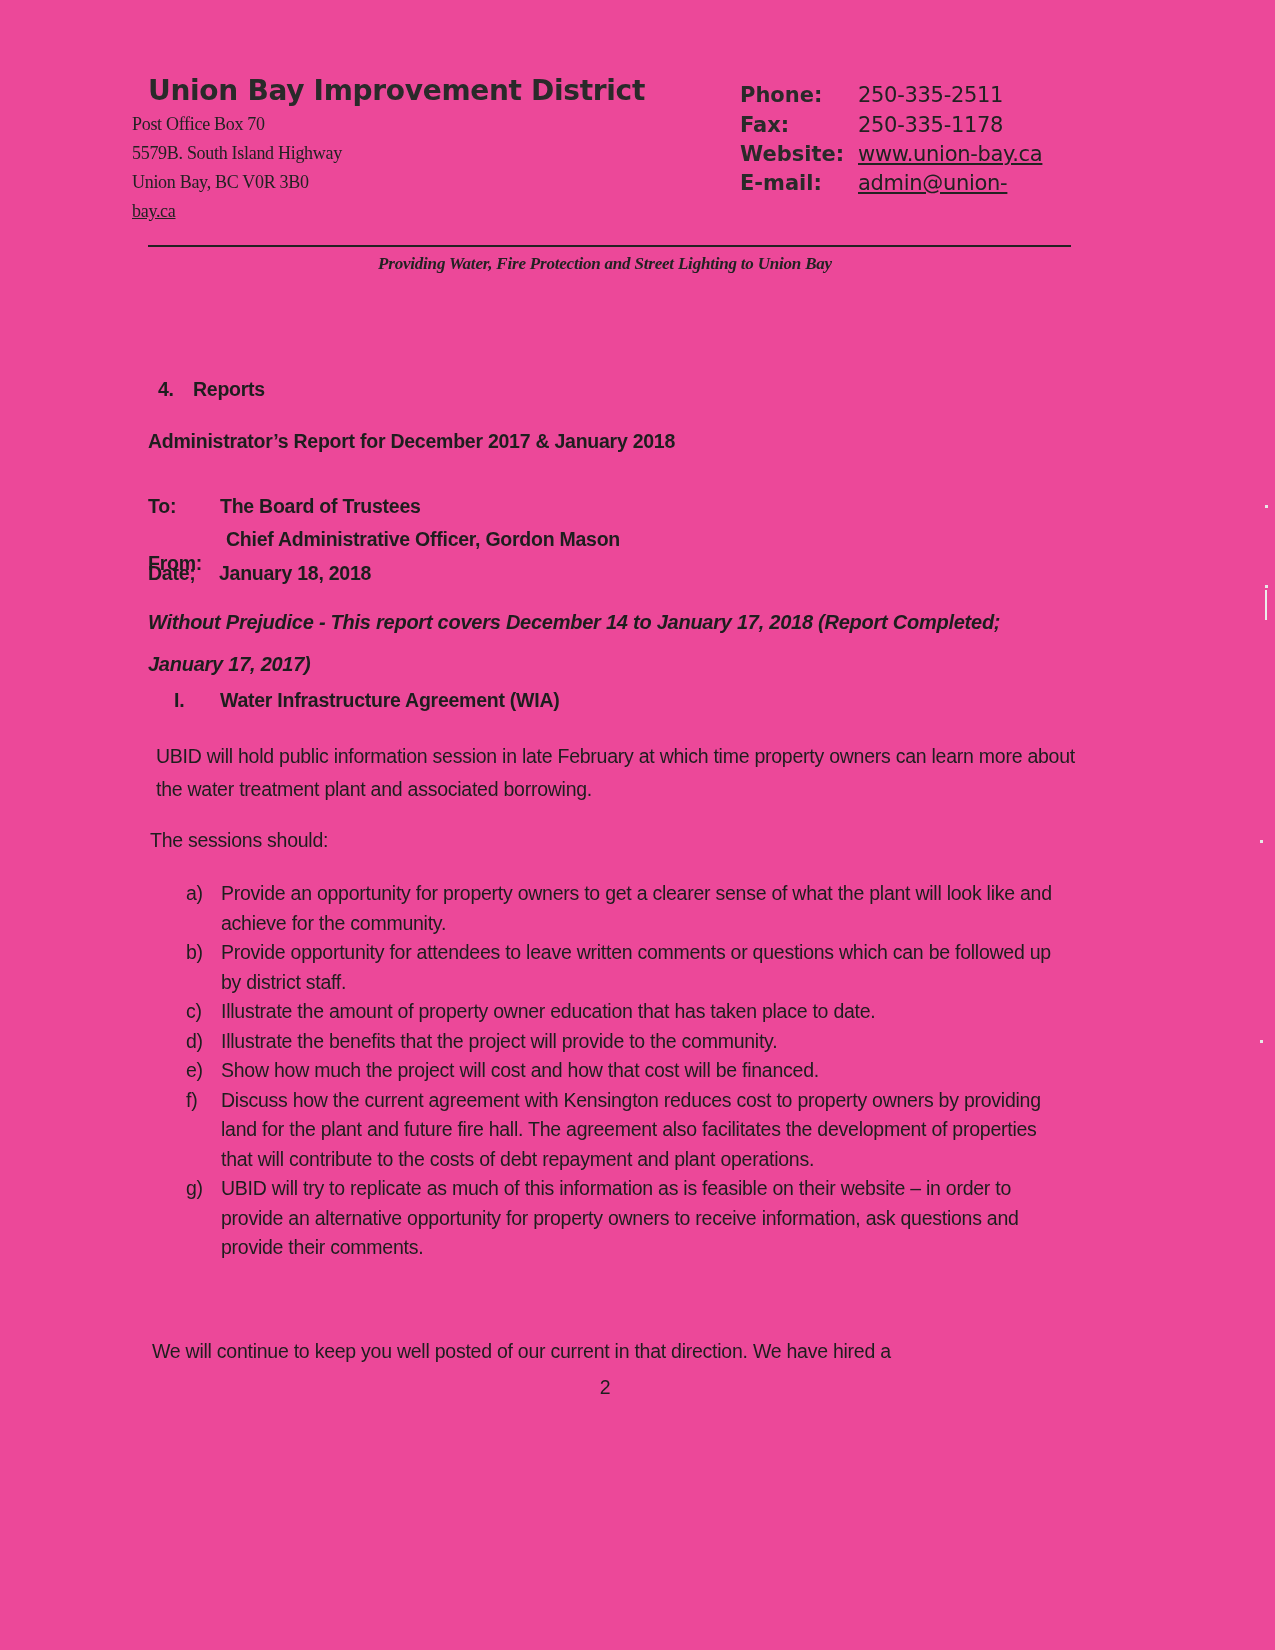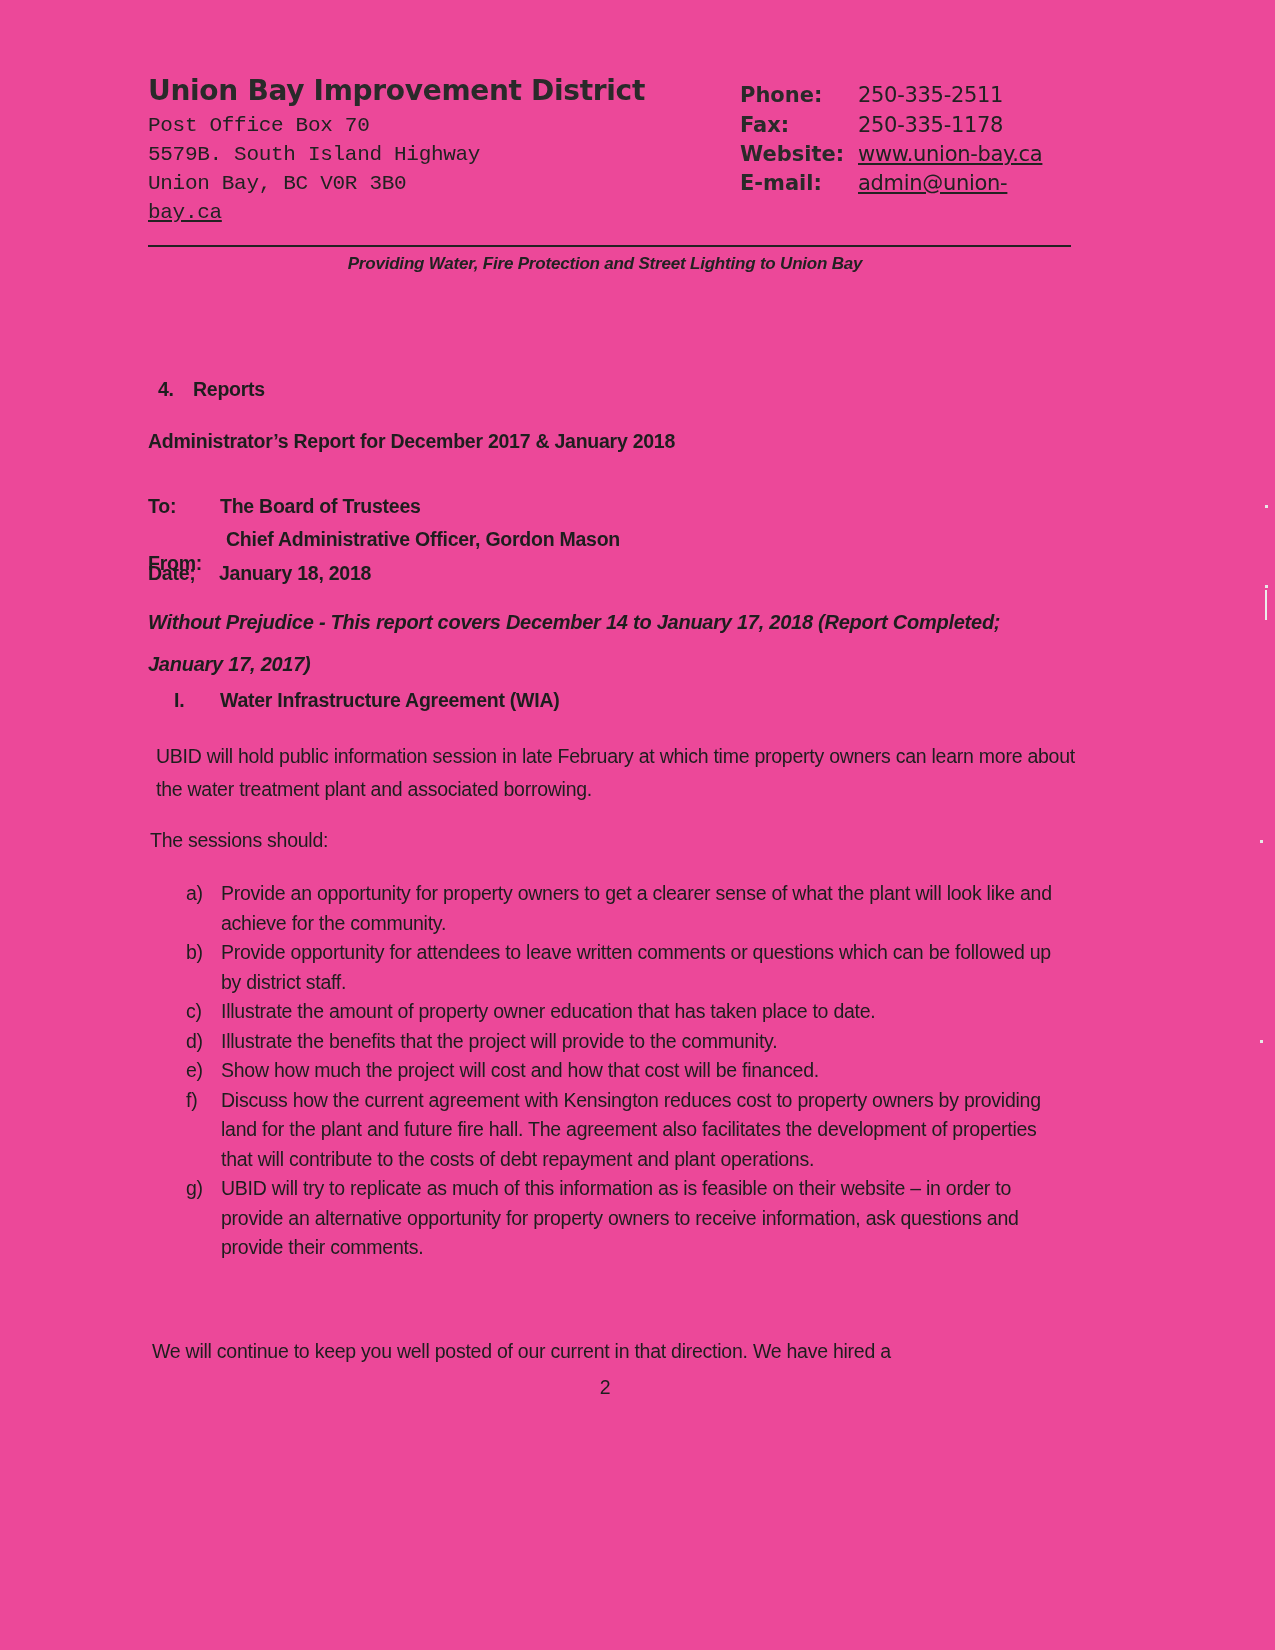--- a/index.html
+++ b/index.html
@@ -1,33 +1,33 @@
 <!DOCTYPE html>
 <html><head>
   <meta charset="utf-8">
   <style>
     html, body { margin: 0; padding: 0; background: #ffffff; }
     body { width: 1275px; height: 1650px; position: relative; overflow: hidden; color: #1a1a1a; }
     .page { position: absolute; left: 0; top: 0; width: 1275px; height: 1650px; background: #ec4899; }
 
     
     .org-name { position: absolute; left: 148px; top: 74px; font-family: "DejaVu Sans", sans-serif; font-weight: bold; font-size: 28px; letter-spacing: -0.3px; color: #2a2a2a; white-space: nowrap; }
-    .addr { position: absolute; left: 148px; font-family: Liberation Mono, monospace; font-size: 21px; color: #222; white-space: nowrap; letter-spacing: -0.3px; }
+    .addr { position: absolute; left: 132px; font-family: Liberation Serif, serif; font-size: 18px; color: #222; white-space: nowrap; letter-spacing: -0.3px; }
     .addr.l1 { top: 114px; }
     .addr.l2 { top: 143px; text-align: right; }
     .addr.l3 { top: 172px; }
     .addr.l4 { top: 201px; text-decoration: underline; }
 
     .contact-label { position: absolute; left: 716px; font-family: "DejaVu Sans", sans-serif; font-weight: bold; font-size: 21px; color: #2a2a2a; white-space: nowrap; margin-left: 24px; }
     .contact-value { position: absolute; left: 858px; font-family: "DejaVu Sans", sans-serif; font-size: 21px; color: #222; white-space: nowrap; letter-spacing: -0.3px; }
     .r1 { top: 83px; } .r2 { top: 113px; } .r3 { top: 142px; } .r4 { top: 171px; }
     .u { text-decoration: underline; }
 
     .rule { position: absolute; left: 148px; top: 245px; width: 923px; height: 2px; background: #222; }
-    .tagline { position: absolute; left: 0; width: 1210px; top: 254px; text-align: center; font-family: Liberation Sans, sans-serif; font-style: italic; font-weight: bold; font-size: 17px; color: #222; letter-spacing: -0.2px; }
+    .tagline { position: absolute; left: 0; width: 1210px; top: 254px; text-align: center; font-family: Liberation Serif, serif; font-style: italic; font-weight: bold; font-size: 17px; color: #222; letter-spacing: -0.2px; }
 
     
     .body-text { font-family: "Liberation Sans", sans-serif; font-size: 19.5px; color: #1e1e1e; letter-spacing: -0.25px; }
     .bold { font-weight: bold; }
     .ital { font-style: italic; }
     .abs { position: absolute; white-space: nowrap; }
 
     .sec-num { left: 158px; top: 378px; }
     .sec-title { left: 193px; top: 378px; }
     .report-title { left: 148px; top: 430px; }

